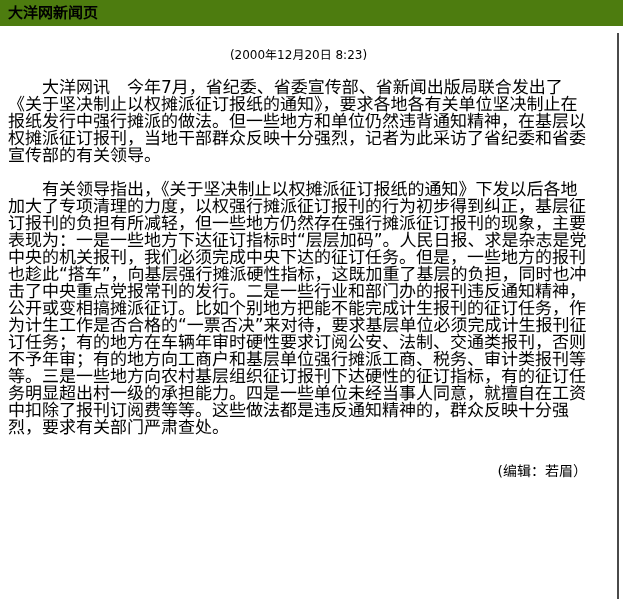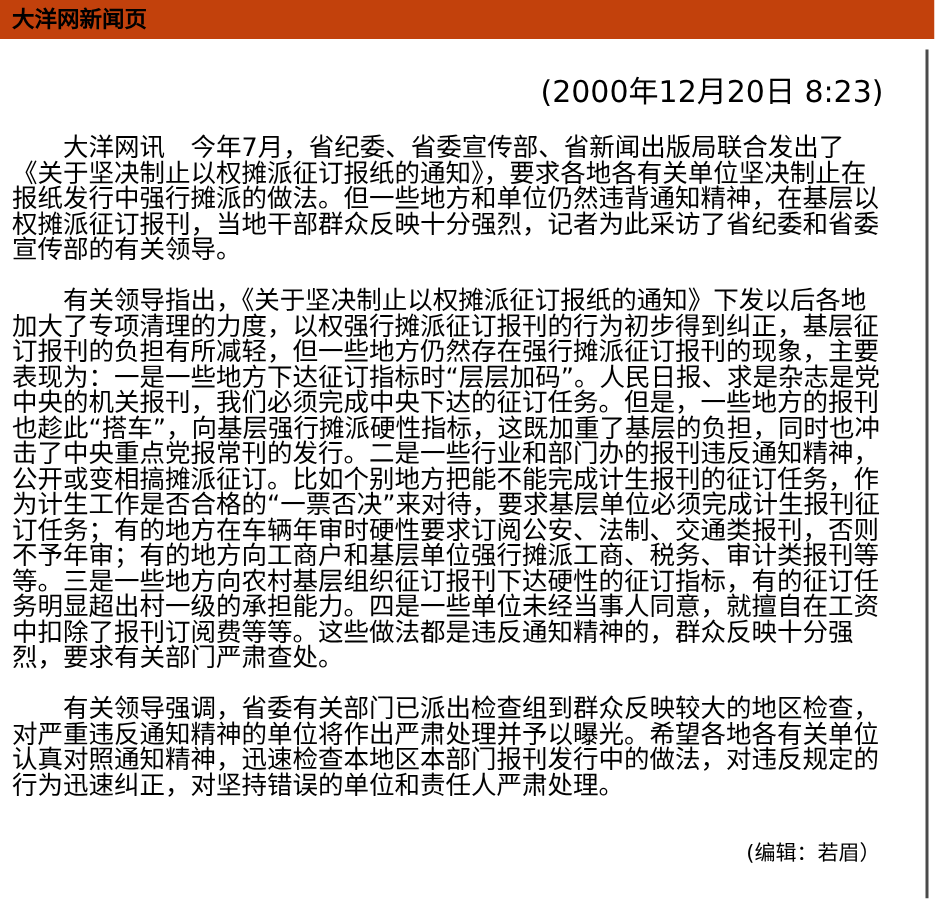--- a/index.html
+++ b/index.html
@@ -10,39 +10,39 @@
     width: 623px;
     height: 599px;
     background: #ffffff;
     color: #000000;
     font-family: "DejaVu Sans", "Liberation Sans", sans-serif;
     position: relative;
     overflow: hidden;
   }
   .site-header {
     height: 26px;
-    background: #c2410c;
+    background: #4d7c0f;
     font-size: 15px;
     font-weight: bold;
     line-height: 26px;
     padding-left: 8px;
     box-sizing: border-box;
   }
   .article {
     padding: 0 34px 0 8px;
   }
   .article-title {
     text-align: center;
     font-size: 16px;
     font-weight: bold;
     margin: 19px 0 0 0;
   }
   .article-date {
-    text-align: right;
-    font-size: 20px;
+    text-align: center;
+    font-size: 12px;
     margin-top: 19px;
   }
   .article-paragraph {
     font-size: 17px;
     line-height: 17px;
     text-indent: 2em;
     margin: 17px 0;
     text-align: left;
   }
   .editor-credit {
@@ -64,17 +64,16 @@
 <body>
 
 <div class="site-header">
   <span>大洋网新闻页</span>
 </div>
 
 <div class="article">
   <div class="article-date">(2000年12月20日 8:23)</div>
   <p class="article-paragraph">大洋网讯　今年7月，省纪委、省委宣传部、省新闻出版局联合发出了《关于坚决制止以权摊派征订报纸的通知》，要求各地各有关单位坚决制止在报纸发行中强行摊派的做法。但一些地方和单位仍然违背通知精神，在基层以权摊派征订报刊，当地干部群众反映十分强烈，记者为此采访了省纪委和省委宣传部的有关领导。</p>
   <p class="article-paragraph">有关领导指出，《关于坚决制止以权摊派征订报纸的通知》下发以后各地加大了专项清理的力度，以权强行摊派征订报刊的行为初步得到纠正，基层征订报刊的负担有所减轻，但一些地方仍然存在强行摊派征订报刊的现象，主要表现为：一是一些地方下达征订指标时“层层加码”。人民日报、求是杂志是党中央的机关报刊，我们必须完成中央下达的征订任务。但是，一些地方的报刊也趁此“搭车”，向基层强行摊派硬性指标，这既加重了基层的负担，同时也冲击了中央重点党报常刊的发行。二是一些行业和部门办的报刊违反通知精神，公开或变相搞摊派征订。比如个别地方把能不能完成计生报刊的征订任务，作为计生工作是否合格的“一票否决”来对待，要求基层单位必须完成计生报刊征订任务；有的地方在车辆年审时硬性要求订阅公安、法制、交通类报刊，否则不予年审；有的地方向工商户和基层单位强行摊派工商、税务、审计类报刊等等。三是一些地方向农村基层组织征订报刊下达硬性的征订指标，有的征订任务明显超出村一级的承担能力。四是一些单位未经当事人同意，就擅自在工资中扣除了报刊订阅费等等。这些做法都是违反通知精神的，群众反映十分强烈，要求有关部门严肃查处。</p>
-  <p class="article-paragraph">有关领导强调，省委有关部门已派出检查组到群众反映较大的地区检查，对严重违反通知精神的单位将作出严肃处理并予以曝光。希望各地各有关单位认真对照通知精神，迅速检查本地区本部门报刊发行中的做法，对违反规定的行为迅速纠正，对坚持错误的单位和责任人严肃处理。</p>
   <div class="editor-credit">(编辑：若眉）</div>
 </div>
 
 <div class="frame-border"></div>
 
 </body></html>

